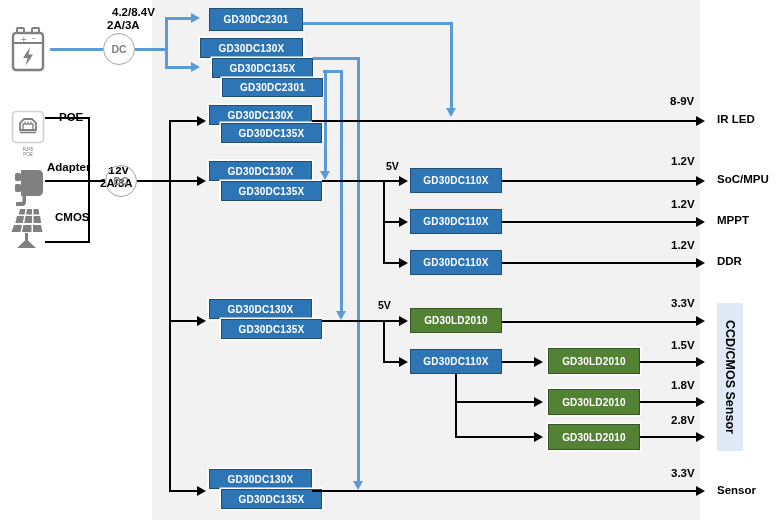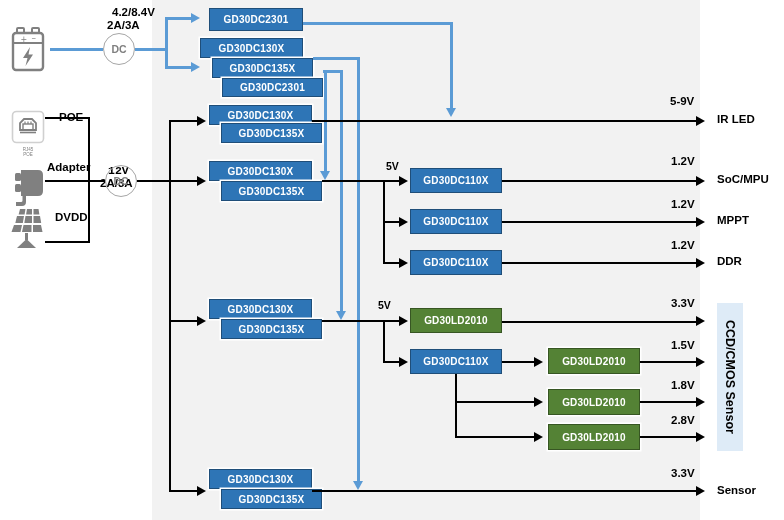--- a/index.html
+++ b/index.html
@@ -135,21 +135,21 @@
         <polygon points="16,1 21,1 21,6.5 15.1,6.5"></polygon>
         <polygon points="22.5,1 27.5,1 28.4,6.5 22.5,6.5"></polygon>
         <rect x="14" y="25" width="3" height="7"></rect>
         <polygon points="6,40 15.5,31 25,40"></polygon>
       </g>
     </svg>
   </div>
 
   <div class="lbl" style="left:59px;top:111px;">POE</div>
   <div class="lbl" style="left:47px;top:161px;">Adapter</div>
-  <div class="lbl" style="left:55px;top:211px;">DVDD</div>
+  <div class="lbl" style="left:55px;top:211px;">CMOS</div>
 
   <div class="lbl" style="left:112px;top:6px;">4.2/8.4V</div>
   <div class="lbl" style="left:107px;top:19px;">2A/3A</div>
 
   <div class="lbl" style="left:108px;top:164px;font-family:Liberation Mono, monospace;">12V</div>
   <div class="lbl" style="left:100px;top:177px;">2A/3A</div>
 
   <div class="dc" style="left:103px;top:33px;">DC</div>
   <div class="dc" style="left:105px;top:165px;">DC</div>
 
@@ -212,21 +212,21 @@
   <div class="h blu" style="left:323px;top:70px;width:20px;"></div>
   <div class="v blu" style="left:340px;top:70px;height:243px;"></div>
   <div class="ar d blu" style="left:336px;top:311px;"></div>
 
   <div class="h blu" style="left:323px;top:70px;width:5px;"></div>
   <div class="v blu" style="left:324px;top:70px;height:103px;"></div>
   <div class="ar d blu" style="left:320px;top:171px;"></div>
 
   <div class="h" style="left:312px;top:120px;width:386px;"></div>
   <div class="ar r" style="left:696px;top:116px;"></div>
-  <div class="lbl" style="left:670px;top:95px;">5-9V</div>
+  <div class="lbl" style="left:670px;top:95px;">8-9V</div>
   <div class="lbl" style="left:717px;top:113px;">IR LED</div>
 
   <div class="h" style="left:322px;top:180px;width:62px;"></div>
   <div class="lbl sm" style="left:386px;top:160px;">5V</div>
   <div class="v" style="left:383px;top:180px;height:83px;"></div>
 
   <div class="h" style="left:383px;top:180px;width:18px;"></div>
   <div class="ar r" style="left:399px;top:176px;"></div>
   <div class="h" style="left:383px;top:221px;width:18px;"></div>
   <div class="ar r" style="left:399px;top:217px;"></div>

